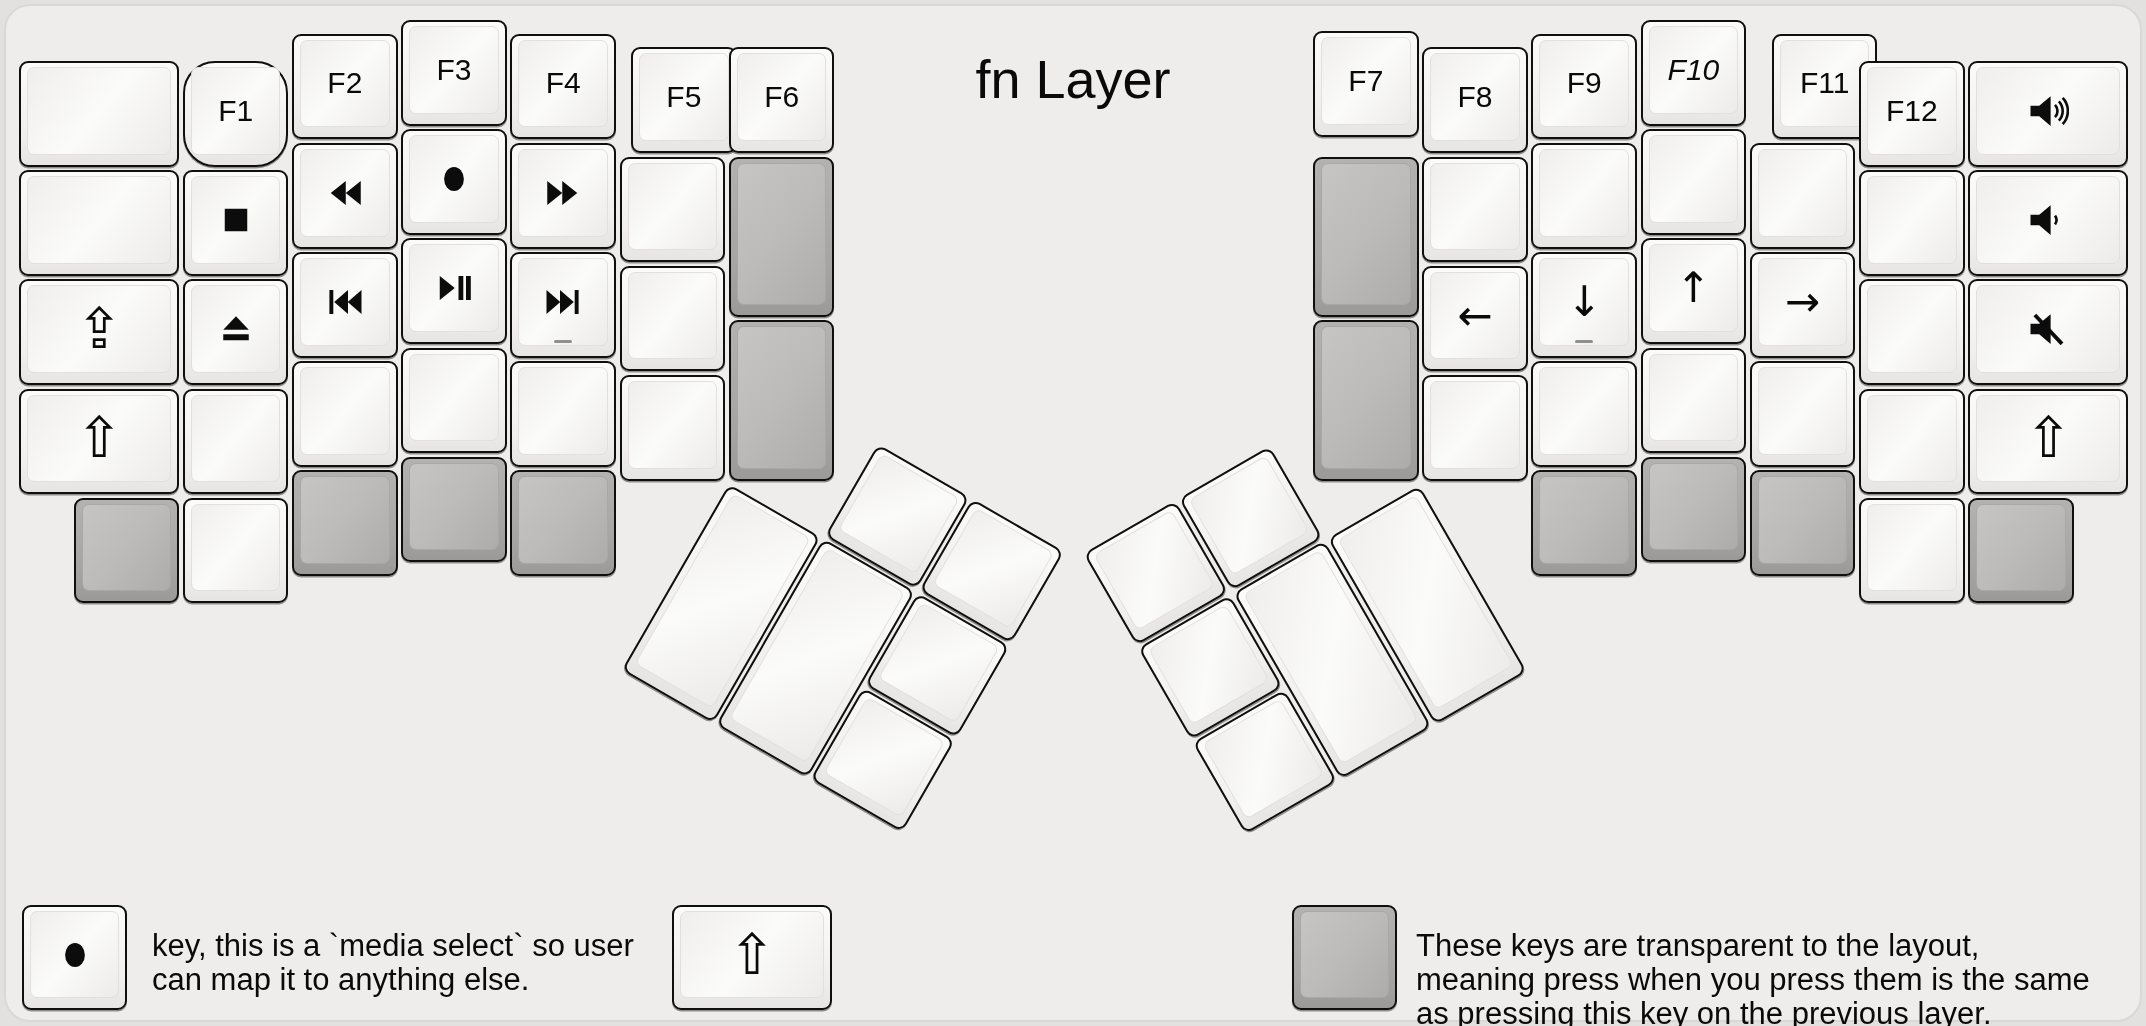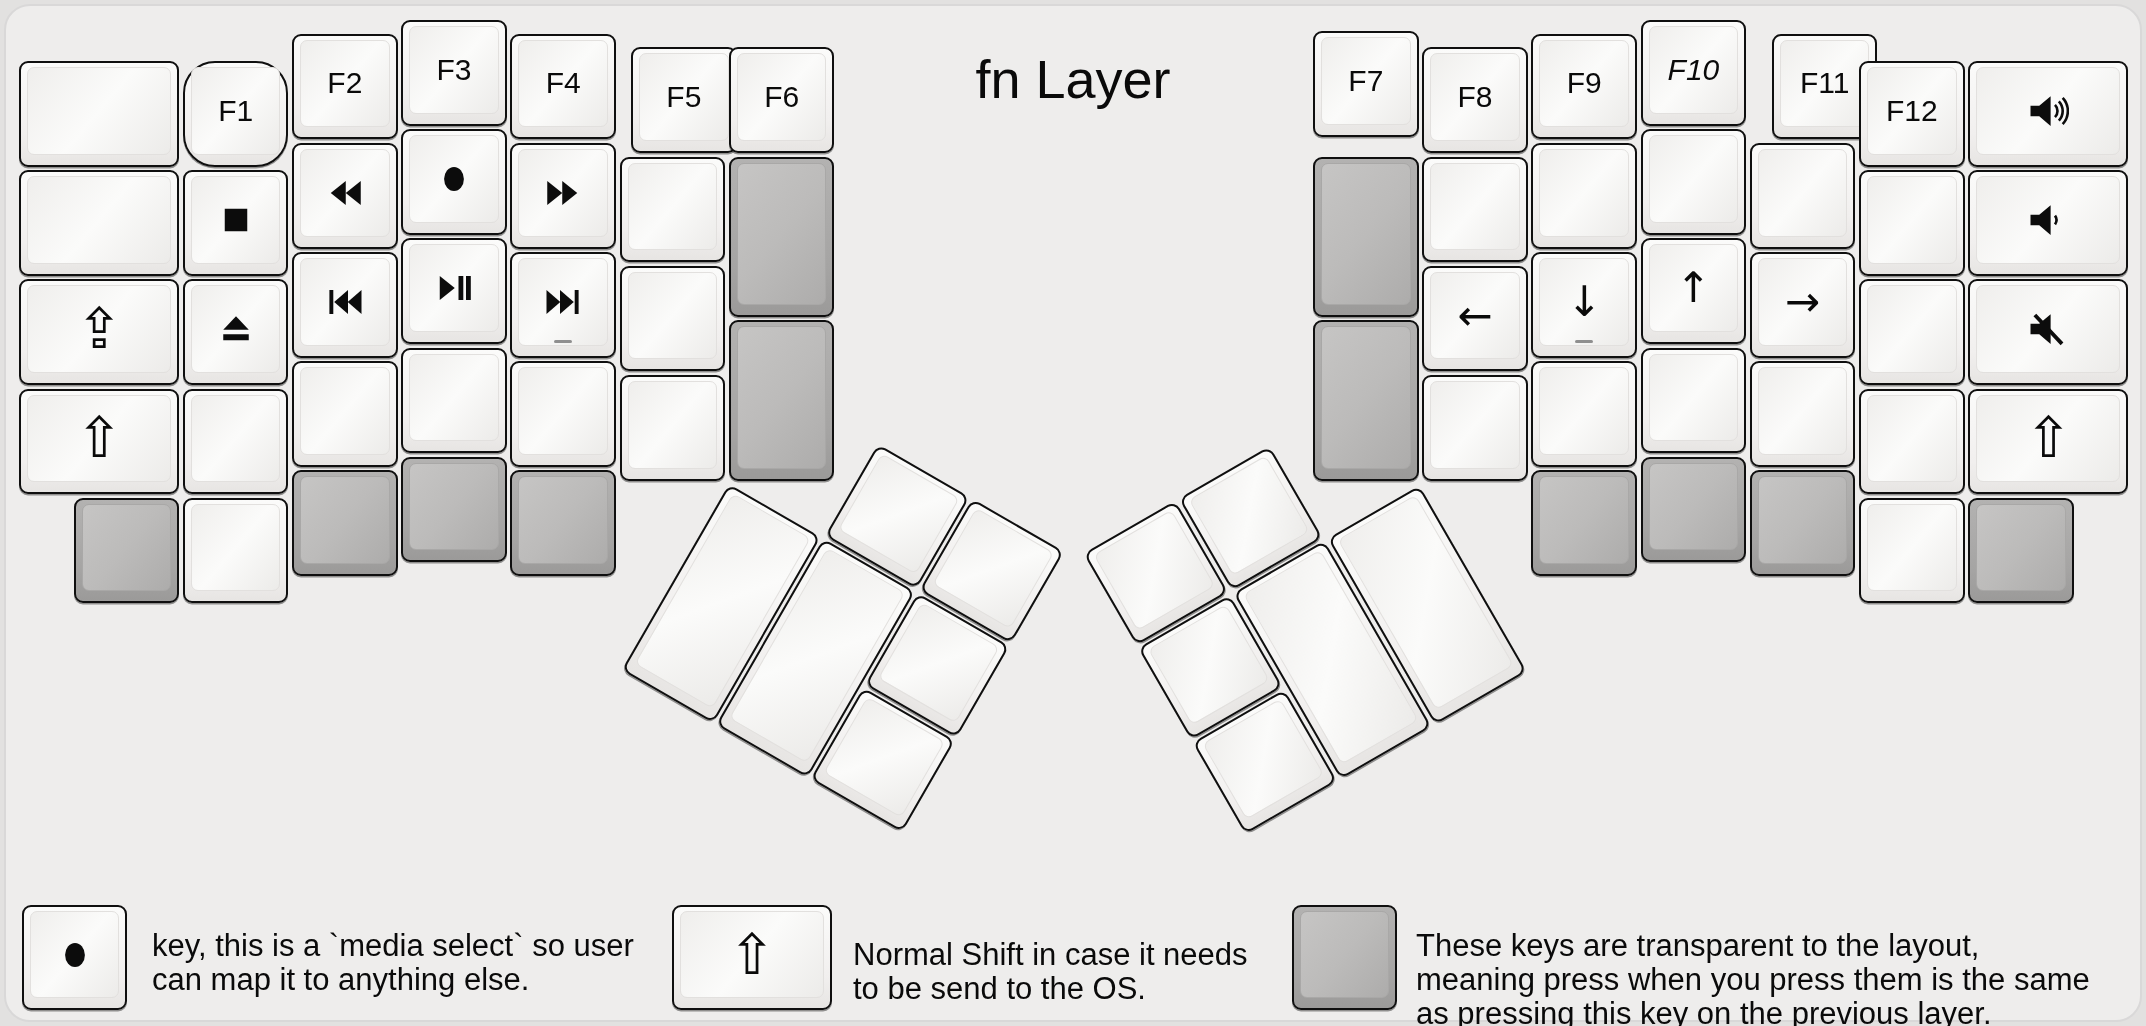--- a/index.html
+++ b/index.html
@@ -388,22 +388,18 @@
       </div>
       <div class="key g" style="left: 1292px; top: 905px; width: 105px; height: 105px;">
         <div class="cap"></div>
       </div>
     </div>
 
   <div class="legend-text" style="left:152px;top:929px;">
     <div>key, this is a `media select` so user</div>
     <div>can map it to anything else.</div>
   </div>
-  <div class="legend-text" style="left:853px;top:938px;">
-    <div>Normal Shift in case it needs</div>
-    <div>to be send to the OS.</div>
-  </div>
   <div class="legend-text" style="left:1416px;top:929px;">
     <div>These keys are transparent to the layout,</div>
     <div>meaning press when you press them is the same</div>
     <div>as pressing this key on the previous layer.</div>
   </div>
 </div>
 
 </body></html>

